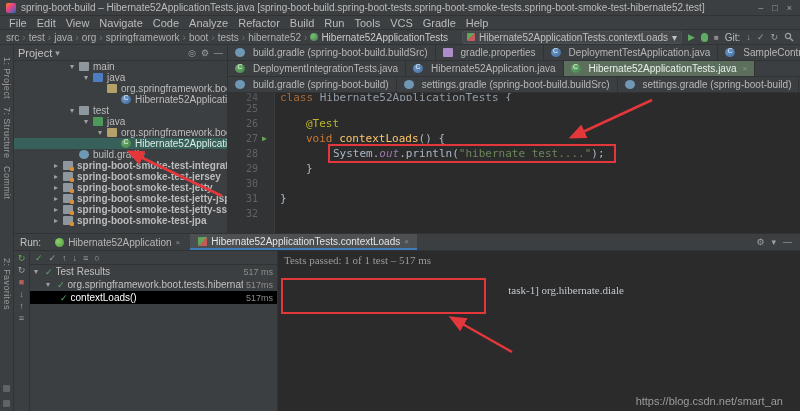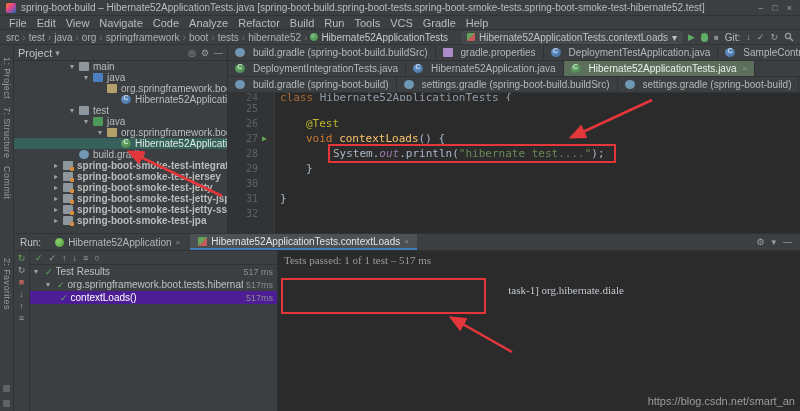--- a/index.html
+++ b/index.html
@@ -111,32 +111,32 @@
 .rh-right{margin-left:auto;display:flex;align-items:center;gap:7px;padding-right:8px;color:#9da0a3;font-size:9px}
 .runbody{flex:1;display:flex;min-height:0}
 .runicons{width:16px;flex:none;background:#3c3f41;border-right:1px solid #303233;display:flex;flex-direction:column;align-items:center;padding-top:3px;gap:3px;font-size:9px}
 .ri{color:#9da0a3;line-height:1}
 .ri.green{color:#64a854}.ri.red{color:#b0605a}
 .testpane{width:248px;flex:none;background:#3c3f41;border-right:1px solid #303233;display:flex;flex-direction:column;overflow:hidden}
 .testtoolbar{height:14px;flex:none;display:flex;align-items:center;gap:6px;padding-left:5px;border-bottom:1px solid #303233;color:#9da0a3;font-size:9px}
 .trrow{height:13px;display:flex;align-items:center;gap:3px;font-size:10px;padding:0 4px;color:#c0c0c0;white-space:nowrap}
 .trrow .arr{width:8px}
 .trrow.ind1{padding-left:16px}.trrow.ind2{padding-left:30px}
-.trrow.sel{background:#4c1d95;color:#fff}
+.trrow.sel{background:#000000;color:#fff}
 .tcheck{color:#5fad65;font-size:9px;flex:none}
 .trlabel{overflow:hidden;min-width:0}
 .trtime{margin-left:auto;color:#8c8c8c;font-size:9px;flex:none}
 .console{flex:1;min-width:0;background:#2b2b2b;padding:2px 0 0 6px;overflow:hidden;
   font-family:Liberation Serif, serif;font-size:11px;line-height:15px}
 .cline{height:15px;white-space:pre;color:#c3c9cf;overflow:hidden}
 .cline.status{color:#9a9a9a}
 .cline.emph{color:#e2e6ea}
 
 
-.watermark{position:absolute;right:5px;bottom:4px;font-size:11px;color:#9c9c9c;z-index:40}
+.watermark{position:absolute;right:17px;bottom:4px;font-size:11px;color:#9c9c9c;z-index:40}
 
 
 .anno-box{position:absolute;border:2px solid #e3373c;z-index:50;pointer-events:none}
 .anno-box.code{left:328px;top:144px;width:288px;height:19px}
 .anno-box.console{left:281px;top:278px;width:205px;height:36px}
 .anno-svg{position:absolute;left:0;top:0;z-index:50;pointer-events:none}
 </style>
 </head>
 <body>
 

